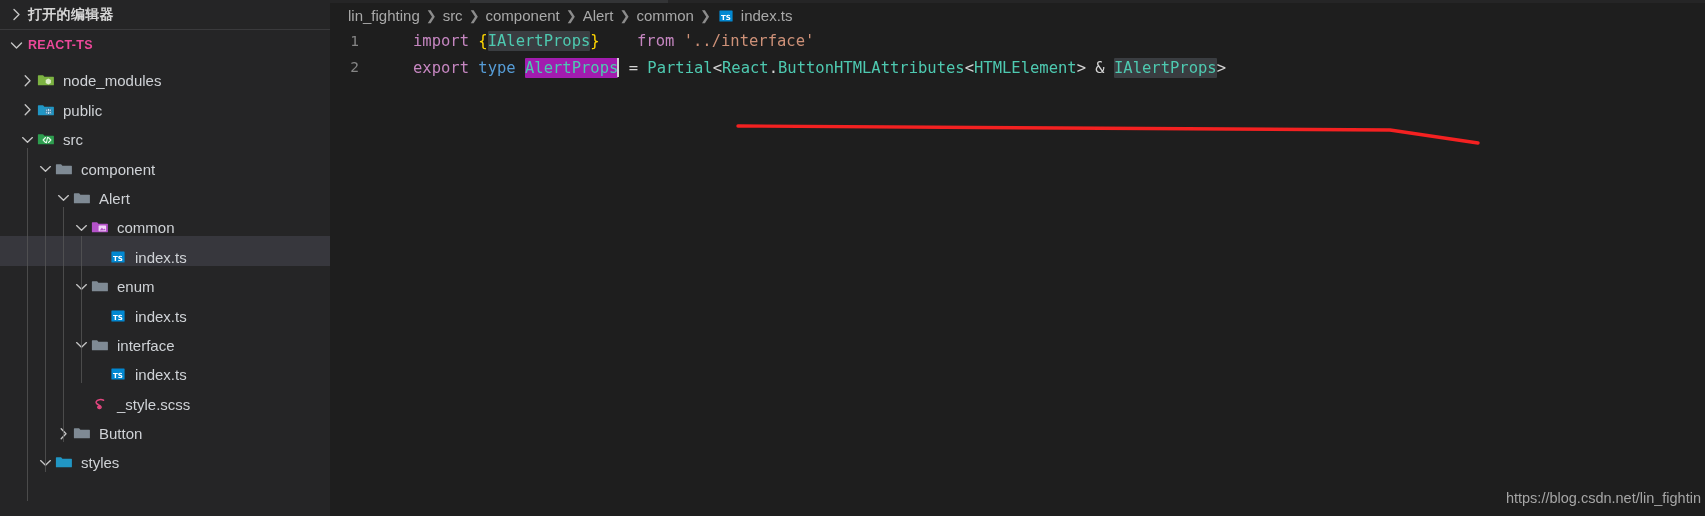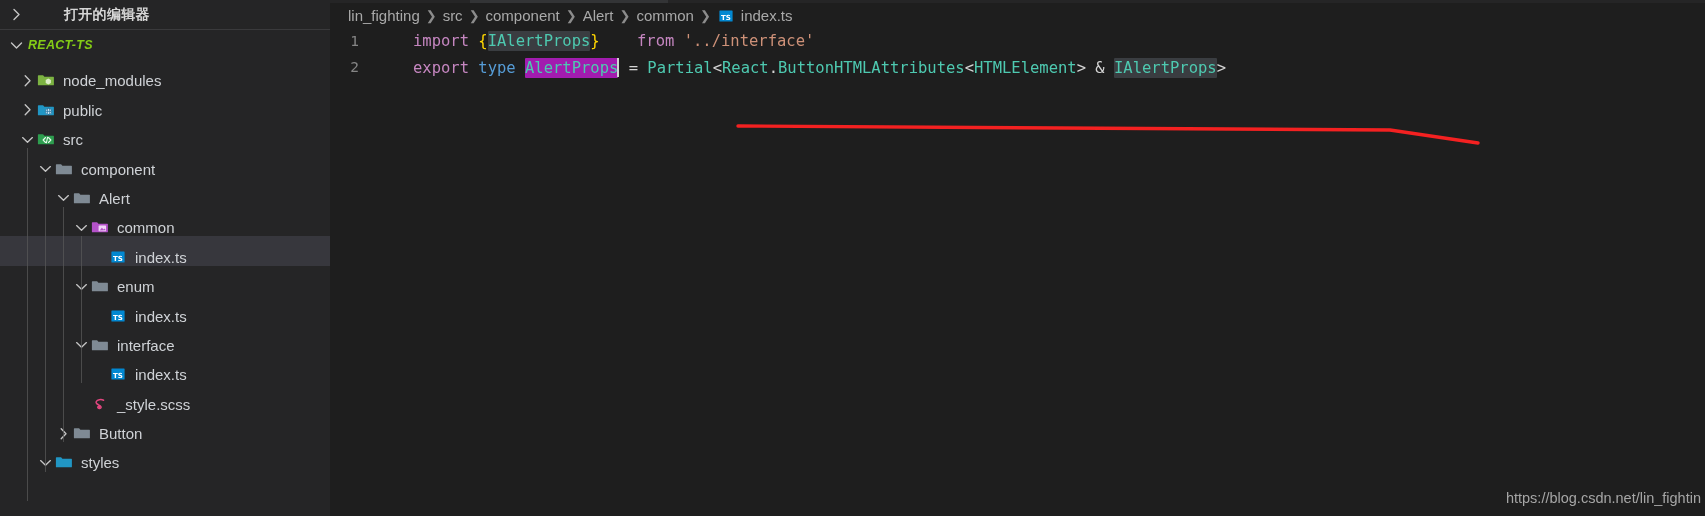--- a/index.html
+++ b/index.html
@@ -21,29 +21,29 @@
   .section-header {
     height:30px;
     display:flex; align-items:center;
     padding-left:8px;
     color:#cccccc;
     font-size:12.5px;
     font-weight:bold;
     letter-spacing:.3px;
     user-select:none;
   }
-  .section-header.open-editors { height:29px;gap:36px; }
+  .section-header.open-editors { height:29px; }
   .sec-chevron {
     width:17px; height:17px; flex:0 0 17px;
     position:relative;
     margin-right:3px;
   }
   .sec-chevron svg { display:block; }
   .sec-label-cn { font-size:14px; font-weight:bold; color:#d6d6d6; }
-  .sec-label { font-size:12.5px; font-weight:bold; color:#84cc16;font-style:italic; }
+  .sec-label { font-size:12.5px; font-weight:bold; color:#ec4899; }
 
   .divider { height:1px; background:#3a3a3c; width:100%; }
 
   #tree { position:relative; width:100%; }
   .row {
     height:29.4px;
     display:flex; align-items:flex-end;
     position:relative;
     white-space:nowrap;
     user-select:none;

